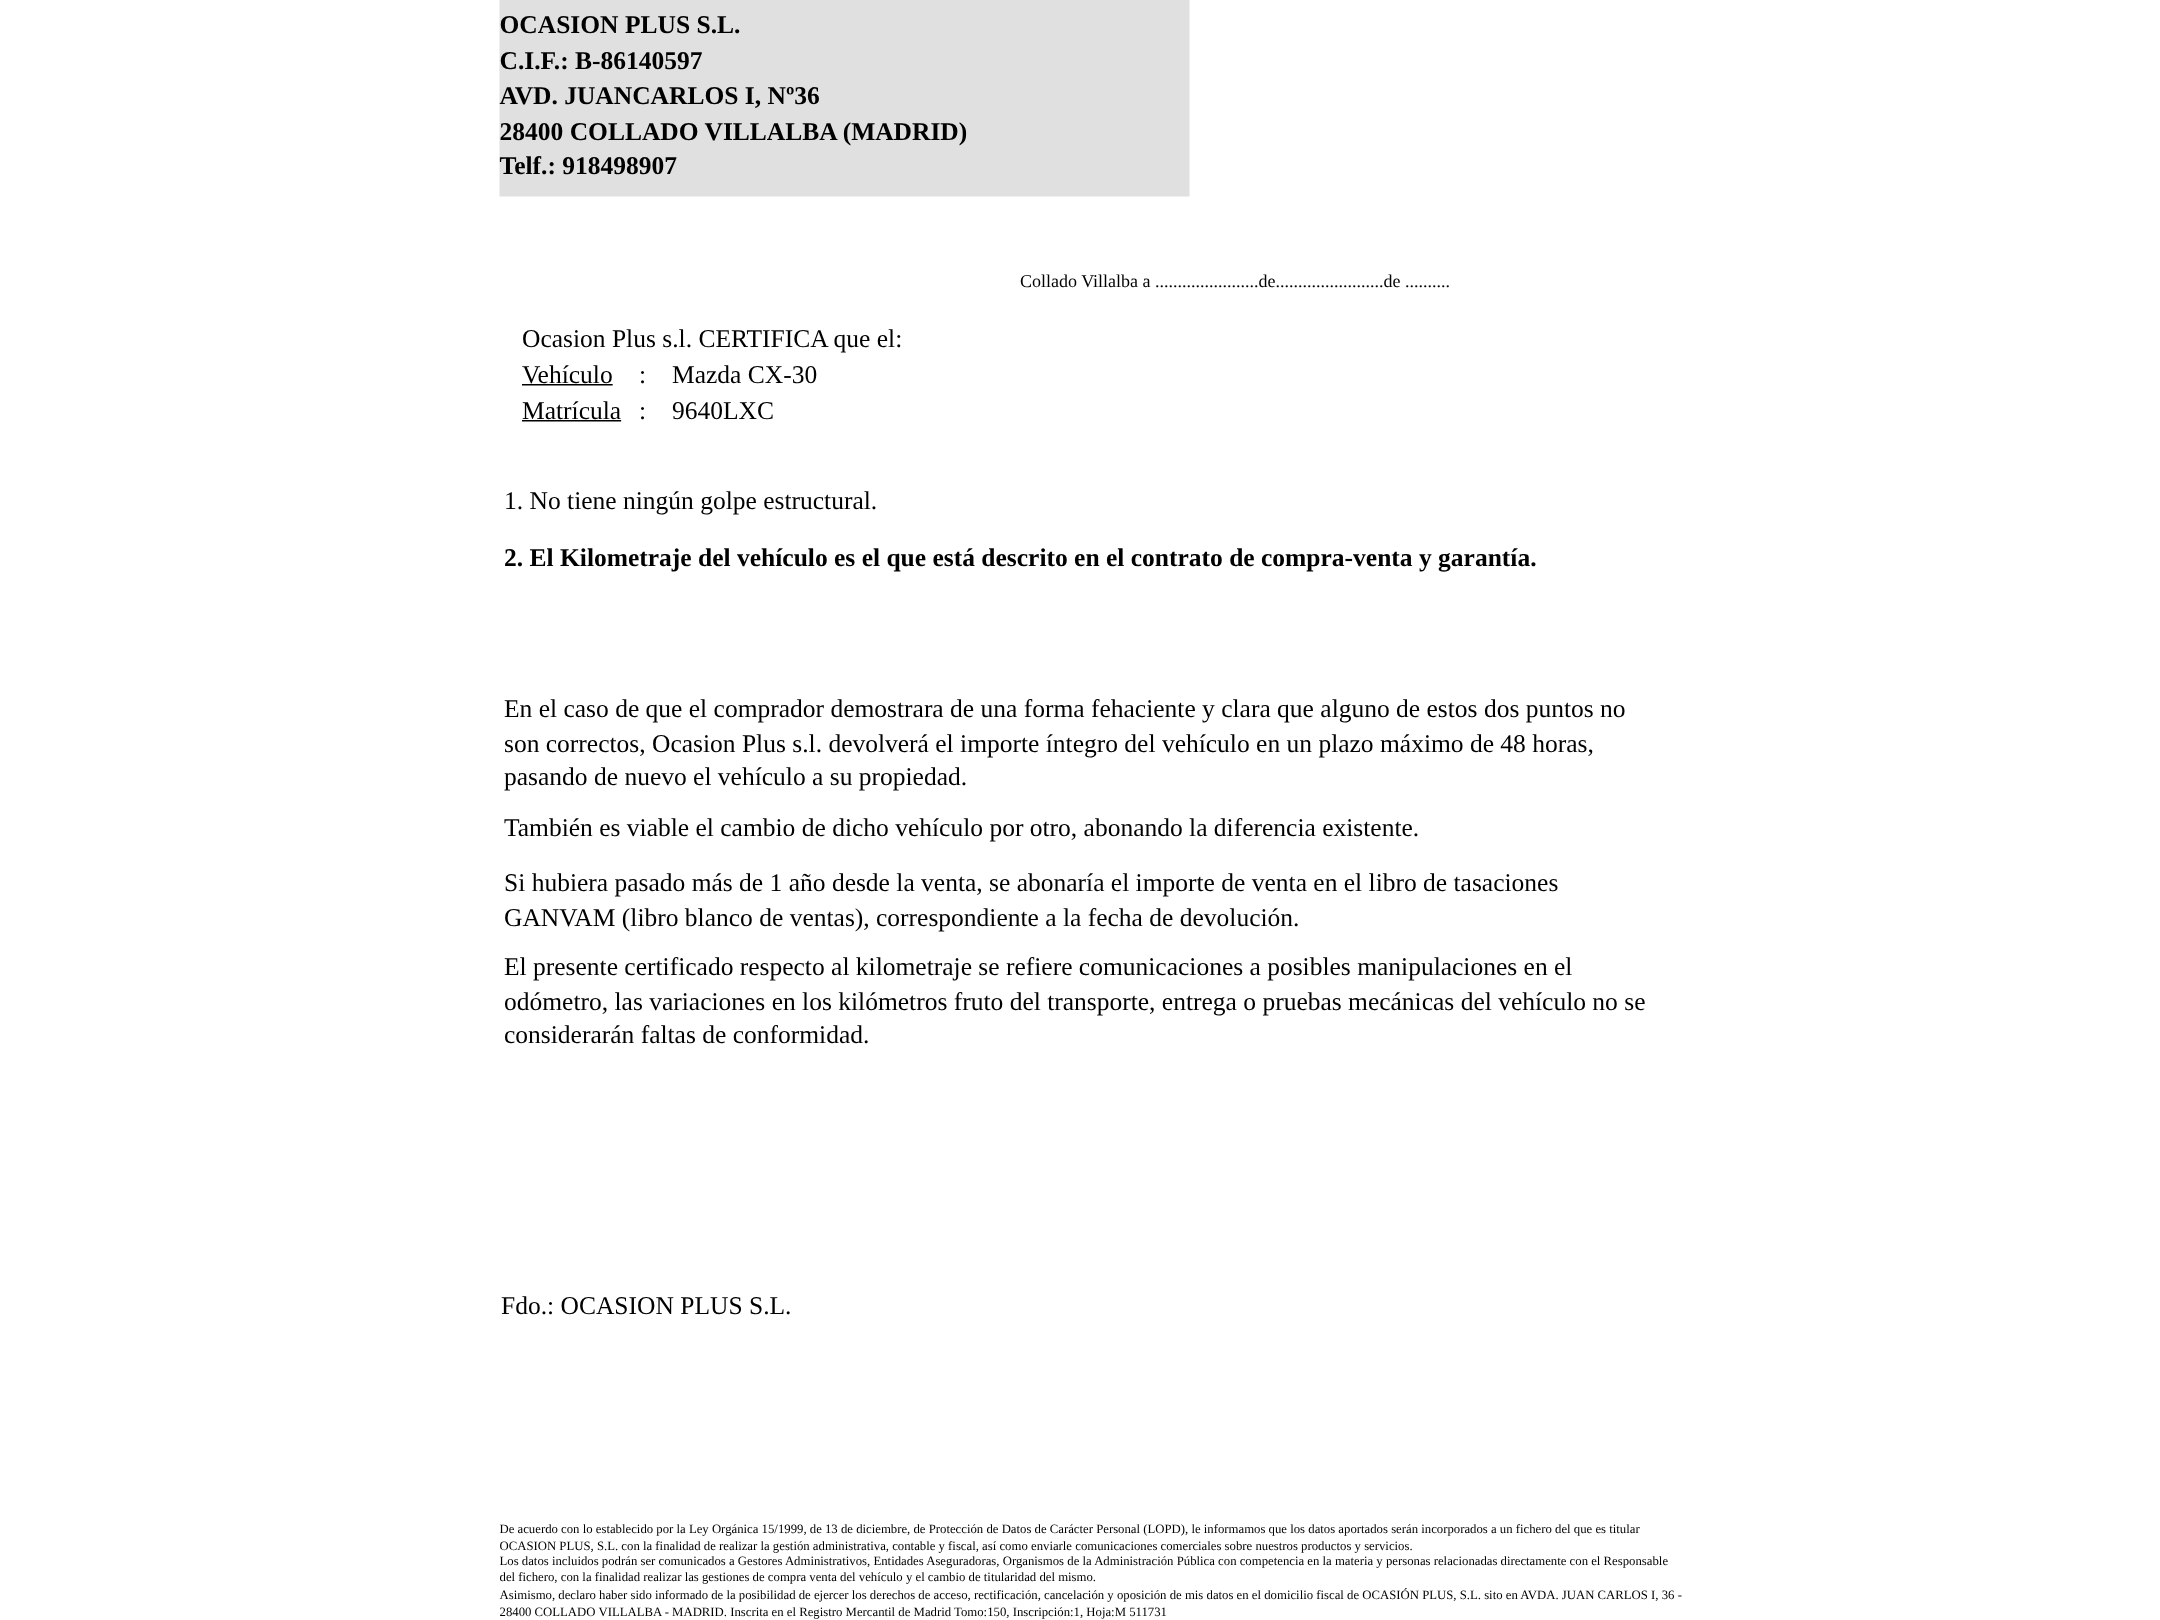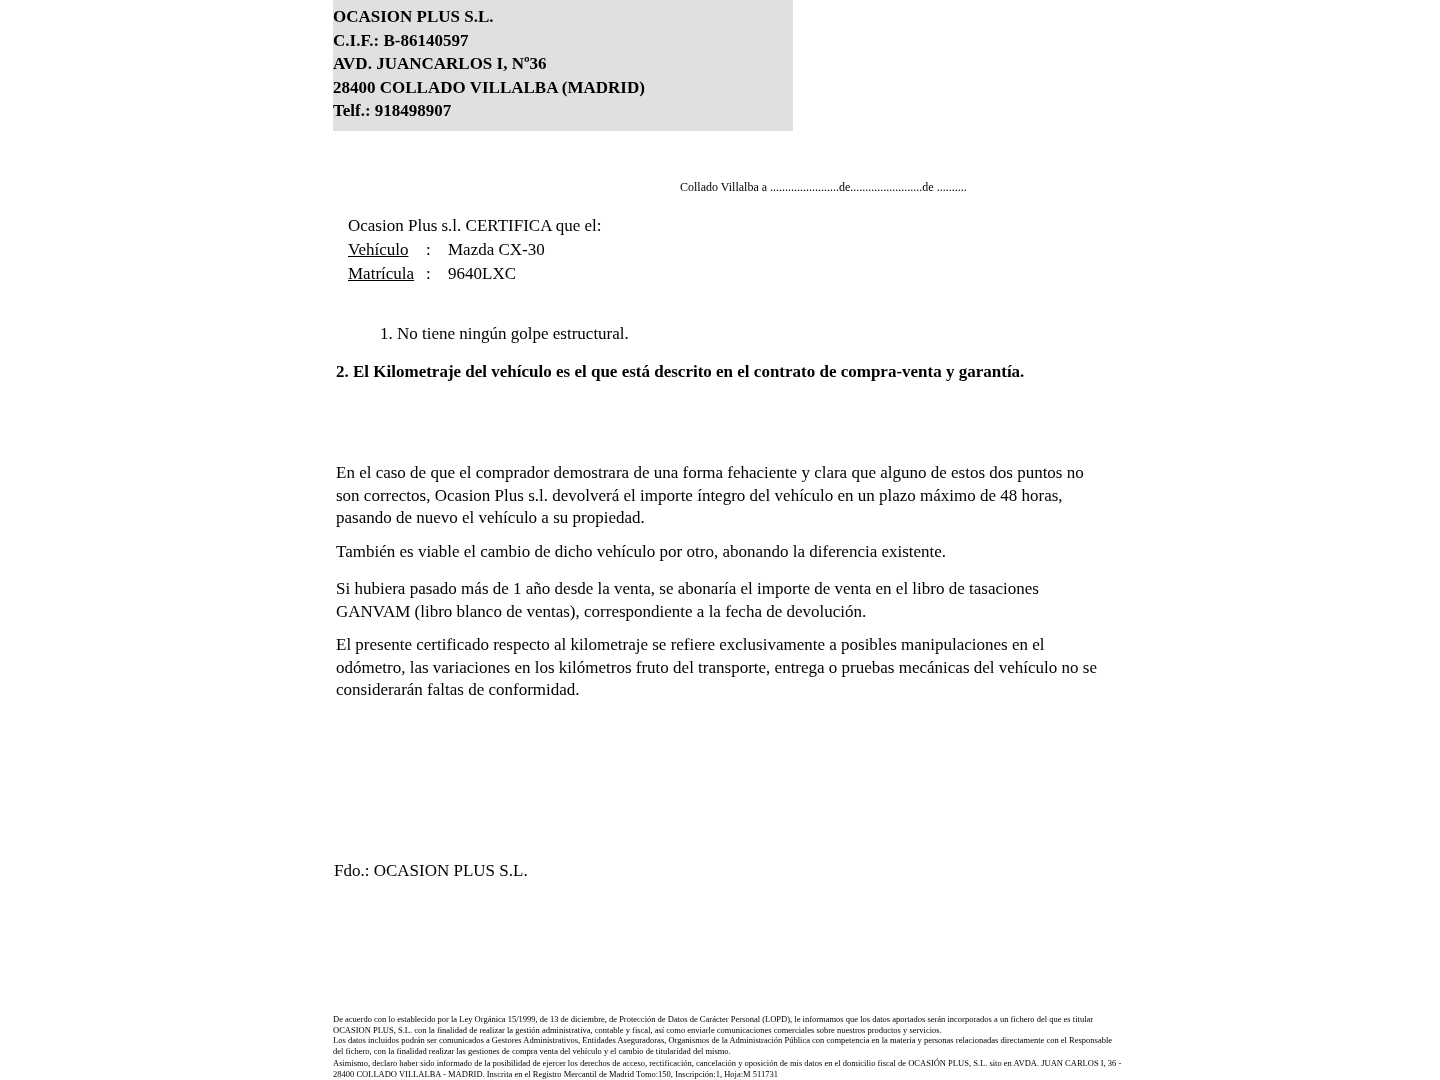--- a/index.html
+++ b/index.html
@@ -77,21 +77,21 @@
     width: 22px;
   }
 
   
   .point {
     position: absolute;
     left: 336px;
     font-size: 17px;
     white-space: nowrap;
   }
-  .point-1 { top: 324px; margin-left: 44px; }
+  .point-1 { top: 324px; }
   .point-2 { top: 362px; font-weight: bold; }
 
   
   .para {
     position: absolute;
     left: 336px;
     font-size: 17px;
     line-height: 22.5px;
     width: 770px;
     margin-top: 24px;
@@ -150,21 +150,21 @@
       <span class="field-label">Matrícula</span><span class="field-sep">:</span><span>9640LXC</span>
     </div>
   </div>
 
   <div class="point point-1">1. No tiene ningún golpe estructural.</div>
   <div class="point point-2">2. El Kilometraje del vehículo es el que está descrito en el contrato de compra-venta y garantía.</div>
 
   <div class="para para-1">En el caso de que el comprador demostrara de una forma fehaciente y clara que alguno de estos dos puntos no son correctos, Ocasion Plus s.l. devolverá el importe íntegro del vehículo en un plazo máximo de 48 horas, pasando de nuevo el vehículo a su propiedad.</div>
   <div class="para para-2">También es viable el cambio de dicho vehículo por otro, abonando la diferencia existente.</div>
   <div class="para para-3">Si hubiera pasado más de 1 año desde la venta, se abonaría el importe de venta en el libro de tasaciones GANVAM (libro blanco de ventas), correspondiente a la fecha de devolución.</div>
-  <div class="para para-4">El presente certificado respecto al kilometraje se refiere exclusivamente a posibles manipulaciones en el odómetro, las variaciones en los kilómetros fruto del transporte, entrega o pruebas mecánicas del vehículo no se considerarán faltas de conformidad.</div>
+  <div class="para para-4">El presente certificado respecto al kilometraje se refiere comunicaciones a posibles manipulaciones en el odómetro, las variaciones en los kilómetros fruto del transporte, entrega o pruebas mecánicas del vehículo no se considerarán faltas de conformidad.</div>
 
   <div class="signature">Fdo.: OCASION PLUS S.L.</div>
 
   <div class="legal">
     <p>De acuerdo con lo establecido por la Ley Orgánica 15/1999, de 13 de diciembre, de Protección de Datos de Carácter Personal (LOPD), le informamos que los datos aportados serán incorporados a un fichero del que es titular OCASION PLUS, S.L. con la finalidad de realizar la gestión administrativa, contable y fiscal, así como enviarle comunicaciones comerciales sobre nuestros productos y servicios.</p>
     <p>Los datos incluidos podrán ser comunicados a Gestores Administrativos, Entidades Aseguradoras, Organismos de la Administración Pública con competencia en la materia y personas relacionadas directamente con el Responsable del fichero, con la finalidad realizar las gestiones de compra venta del vehículo y el cambio de titularidad del mismo.</p>
     <p class="gap">Asimismo, declaro haber sido informado de la posibilidad de ejercer los derechos de acceso, rectificación, cancelación y oposición de mis datos en el domicilio fiscal de OCASIÓN PLUS, S.L. sito en AVDA. JUAN CARLOS I, 36 - 28400 COLLADO VILLALBA - MADRID. Inscrita en el Registro Mercantil de Madrid Tomo:150, Inscripción:1, Hoja:M 511731</p>
   </div>
 
 </div>

